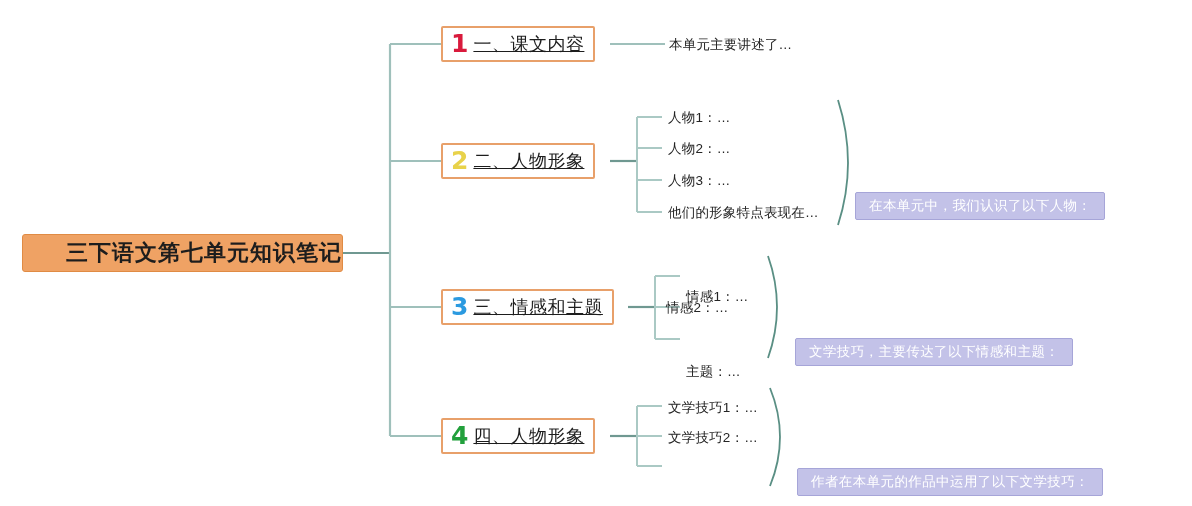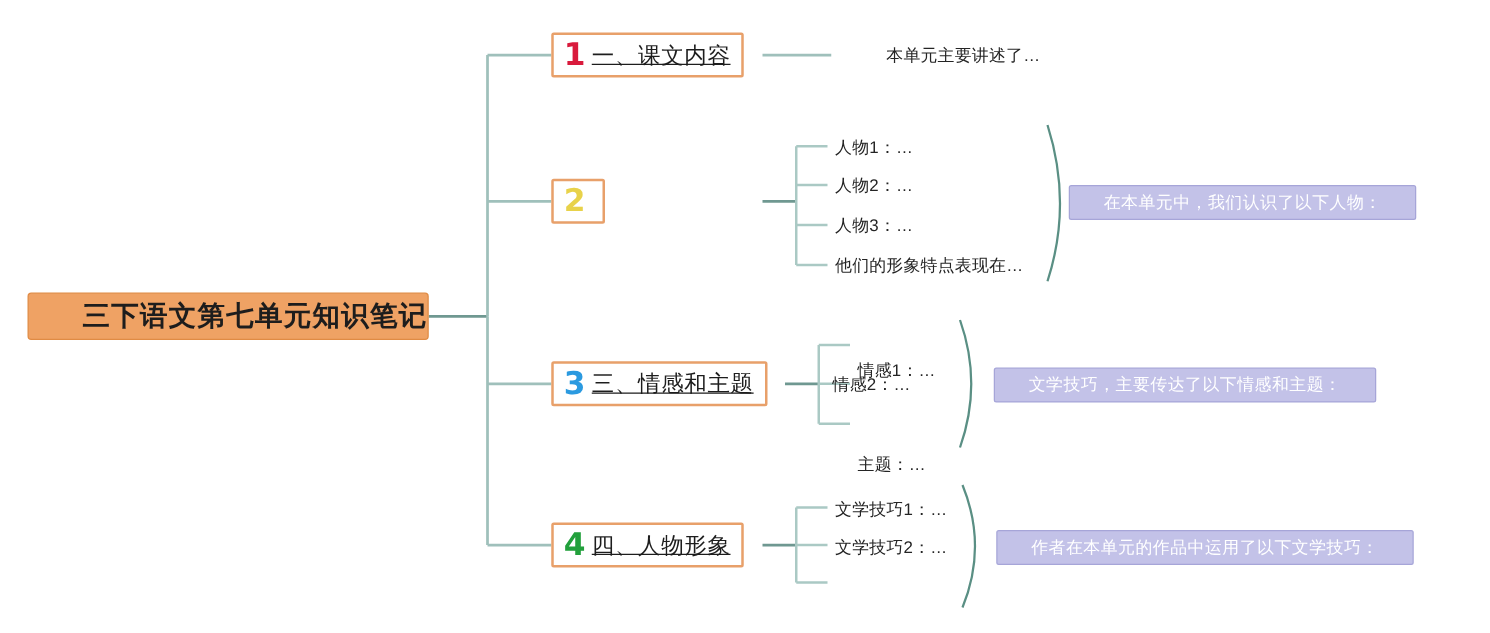--- a/index.html
+++ b/index.html
@@ -93,28 +93,29 @@
     letter-spacing: 0.2px;
   }
 
   
   .callout {
     position: absolute;
     box-sizing: border-box;
     height: 28px;
     display: flex;
     align-items: center;
-    padding: 0 27px;
+    padding: 0 13px;
     background: #c3c2e8;
     border: 1px solid #a6a5d8;
     border-radius: 2px;
     color: #ffffff;
     font-size: 13.5px;
     white-space: nowrap;
     letter-spacing: 0.4px;
+    margin-top: 44px;
   }
 </style>
 </head>
 <body>
 
 <div id="canvas">
 
   <svg id="wires" viewBox="0 0 1192 506">
     <g fill="none" stroke-linecap="butt">
 
@@ -156,24 +157,25 @@
   </svg>
 
   <div class="root-node">
     <span>三下语文第七单元知识笔记</span>
   </div>
 
   <div class="branch-node" style="left:441px; top:26px;">
     <span class="branch-num" style="color: rgb(217, 26, 60);">1</span>
     <span class="branch-label">一、课文内容</span>
   </div>
-  <div class="leaf" style="left:669px; top:36px;margin-left:40px;">本单元主要讲述了…</div>
+  <div class="leaf" style="left:669px; top:36px;">本单元主要讲述了…</div>
 
   <div class="branch-node" style="left:441px; top:143px;">
     <span class="branch-num" style="color: rgb(232, 210, 74);">2</span>
+    <span class="branch-label">二、人物形象</span>
   </div>
   <div class="leaf" style="left:668px; top:109px;">人物1：…</div>
   <div class="leaf" style="left:668px; top:140px;">人物2：…</div>
   <div class="leaf" style="left:668px; top:172px;">人物3：…</div>
   <div class="leaf" style="left:668px; top:204px;">他们的形象特点表现在…</div>
   <div class="callout" style="left:855px; top:148px;">在本单元中，我们认识了以下人物：</div>
 
   <div class="branch-node" style="left:441px; top:289px;">
     <span class="branch-num" style="color: rgb(43, 154, 224);">3</span>
     <span class="branch-label">三、情感和主题</span>

